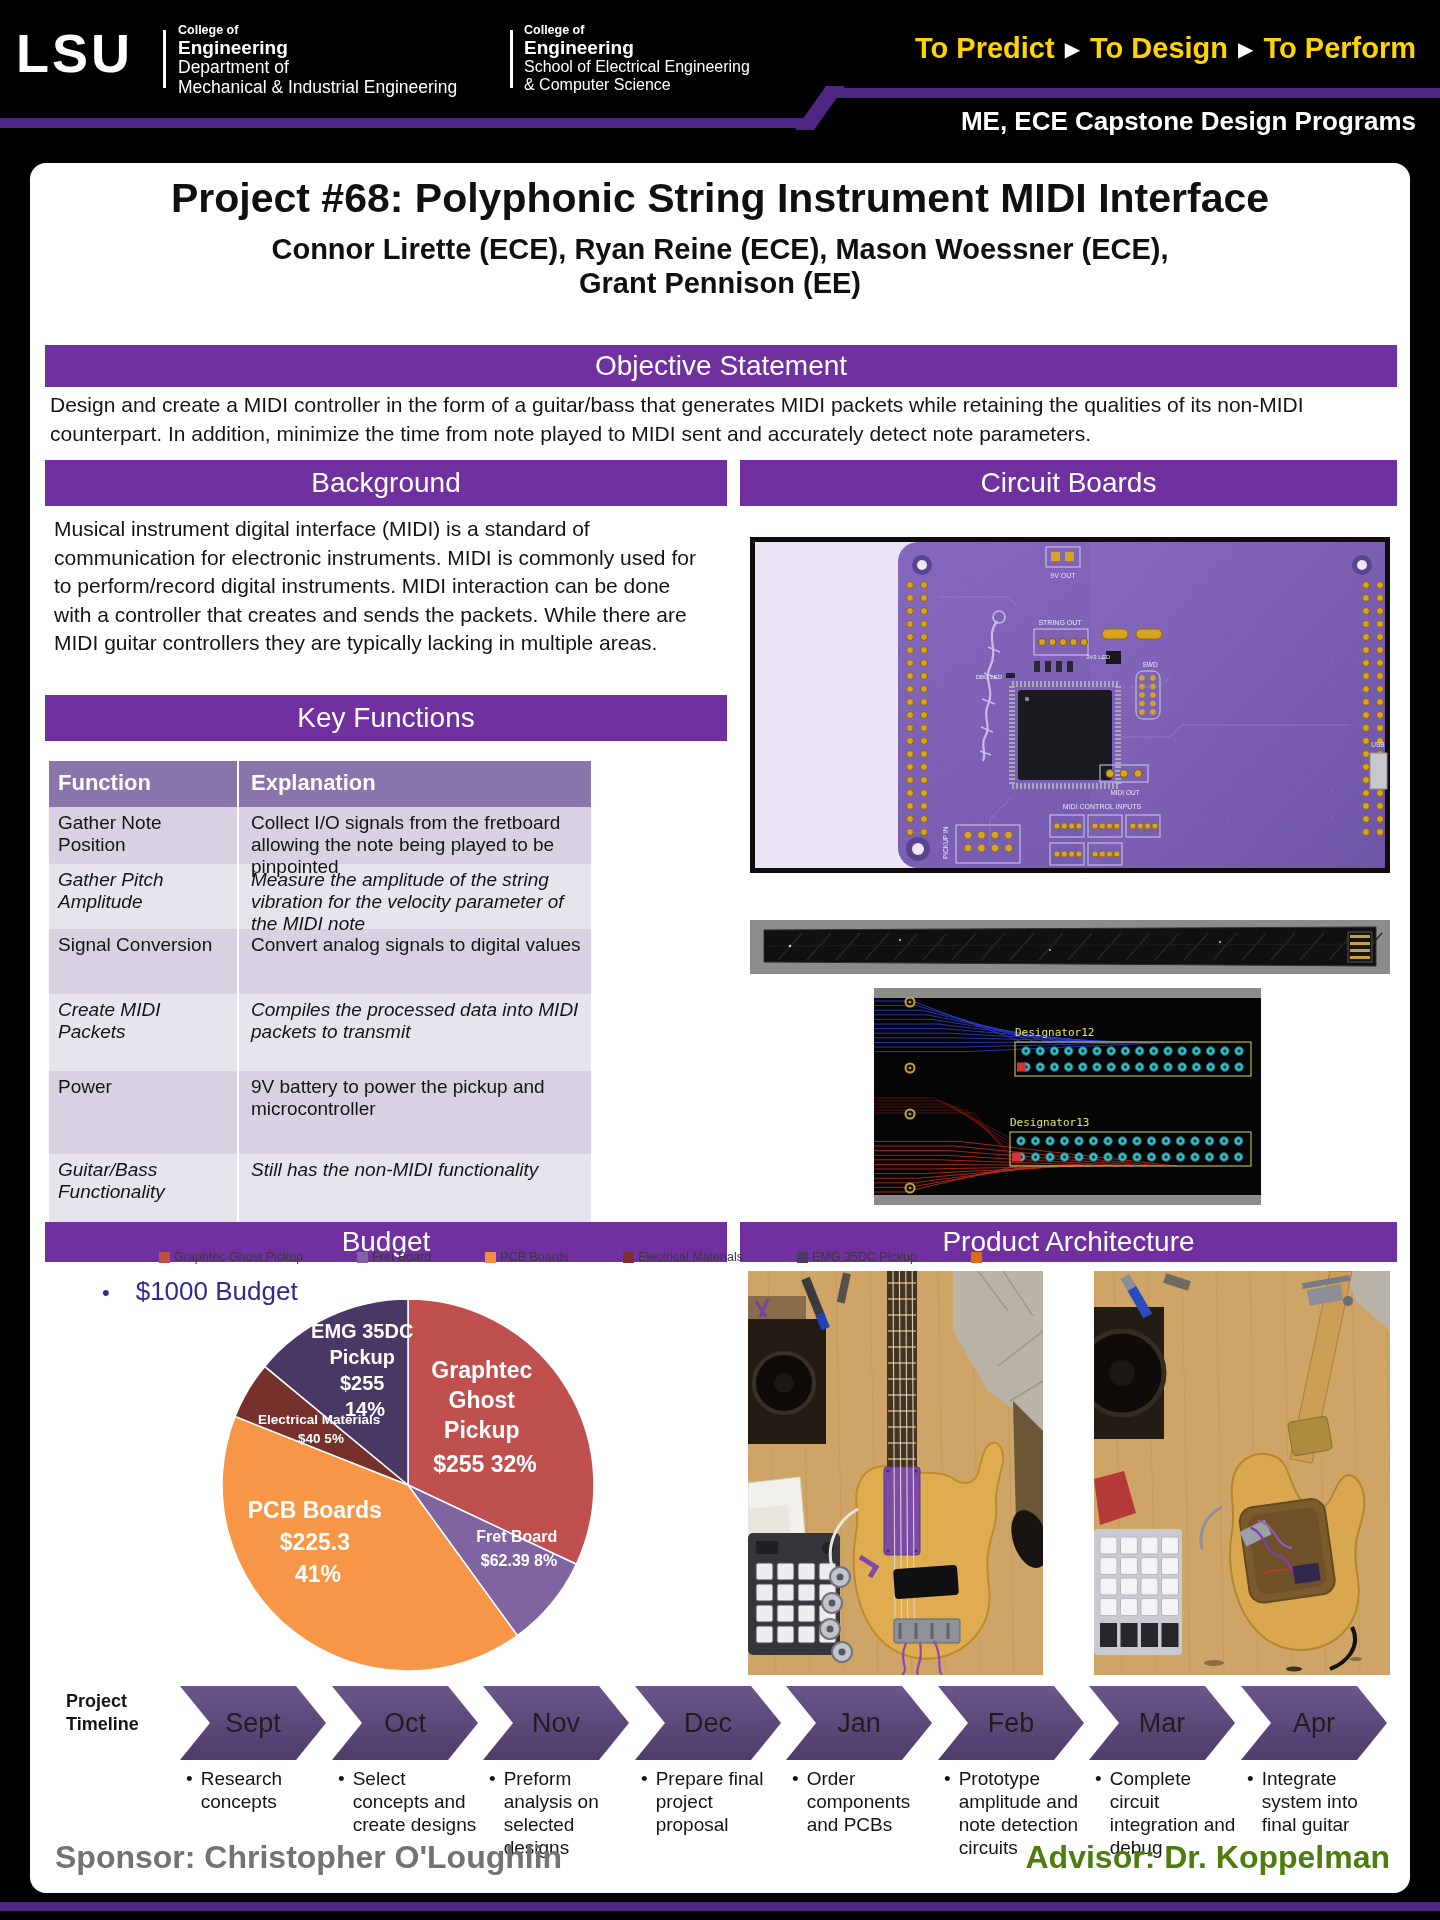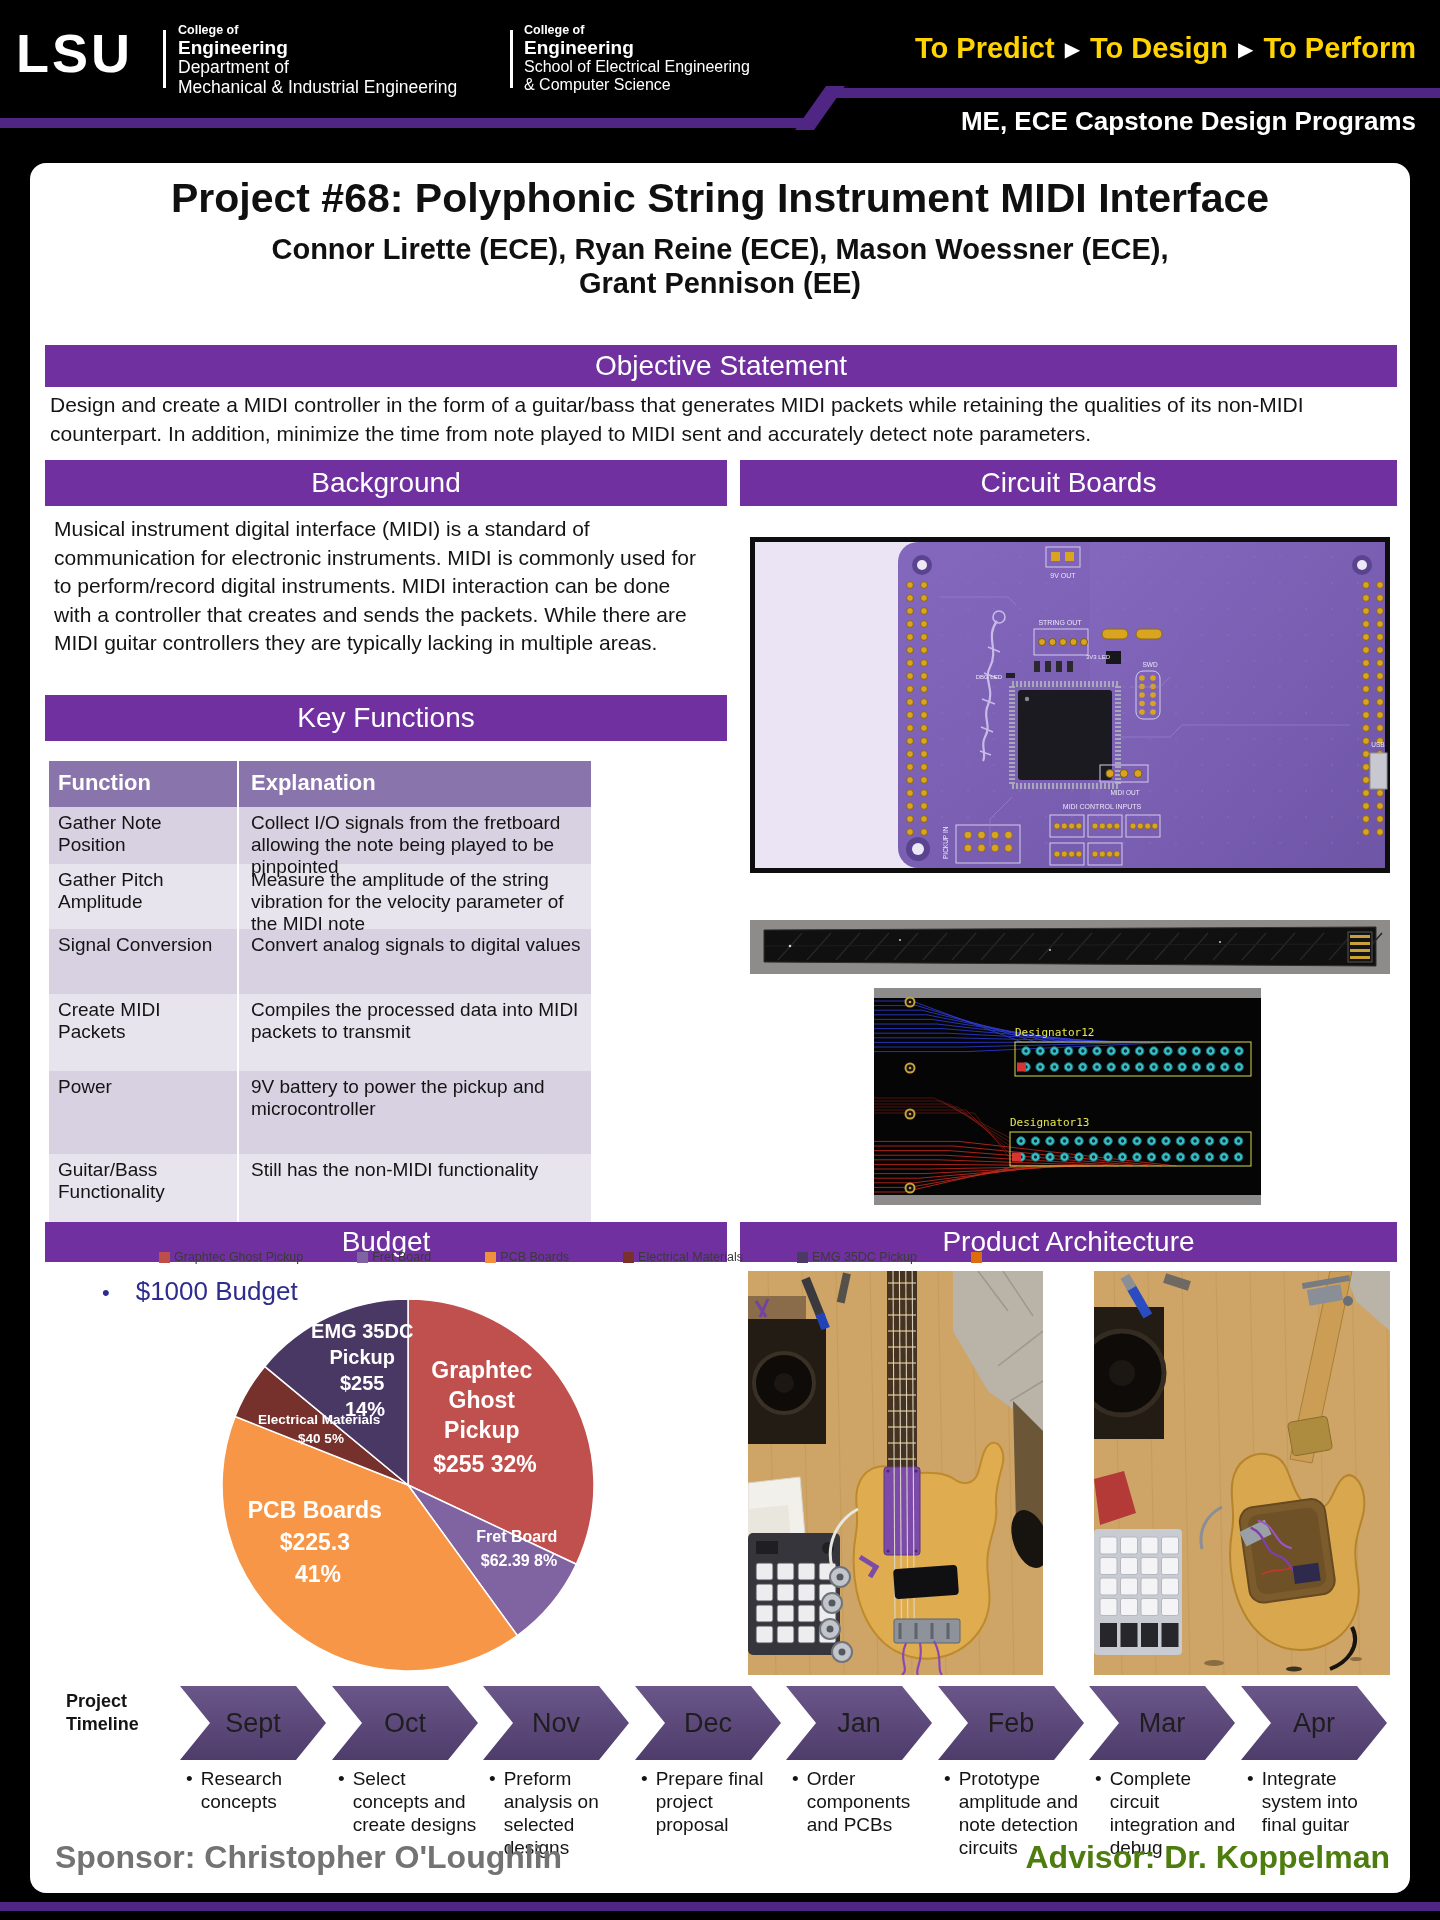--- a/index.html
+++ b/index.html
@@ -38,21 +38,21 @@
   .para{position:absolute;color:#141414;font-size:21px;line-height:1.36;}
   .p-objective{left:20px;top:228px;width:1342px;}
   .p-background{left:24px;top:352px;width:648px;}
   
   .kf-table{position:absolute;left:19px;top:582px;width:542px;font-size:19px;color:#141414;margin-top:16px;}
   .kf-row{display:flex;width:100%;}
   .kf-c1{width:190px;flex:0 0 190px;padding:5px 8px 0 9px;border-right:2px solid #fff;}
   .kf-c2{flex:1;padding:5px 10px 9px 12px;}
   .kf-head{height:46px;background:#8974AC;color:#fff;font-weight:bold;font-size:22px;}
   .kf-head .kf-c1,.kf-head .kf-c2{padding-top:9px;}
-  .rA{background:#D7D1E2;} .rB{background:#E7E4EE;}
+  .rA{background:#D7D1E2;} .rB{background:#E7E4EE;font-style:italic;}
   .h1{height:57px;} .h2{height:65px;} .h3{height:65px;} .h4{height:77px;} .h5{height:83px;} .h6{height:68px;}
   
   .img-frame{position:absolute;}
   .pcb-img{left:720px;top:374px;width:640px;height:336px;}
   .strip-img{left:720px;top:757px;width:640px;height:54px;}
   .des-img{left:844px;top:825px;width:387px;height:217px;}
   .photoL{left:718px;top:1108px;width:295px;height:404px;}
   .photoR{left:1064px;top:1108px;width:296px;height:404px;}
   
   .legend{position:absolute;left:88px;top:1087px;width:640px;display:flex;gap:13px;align-items:center;

